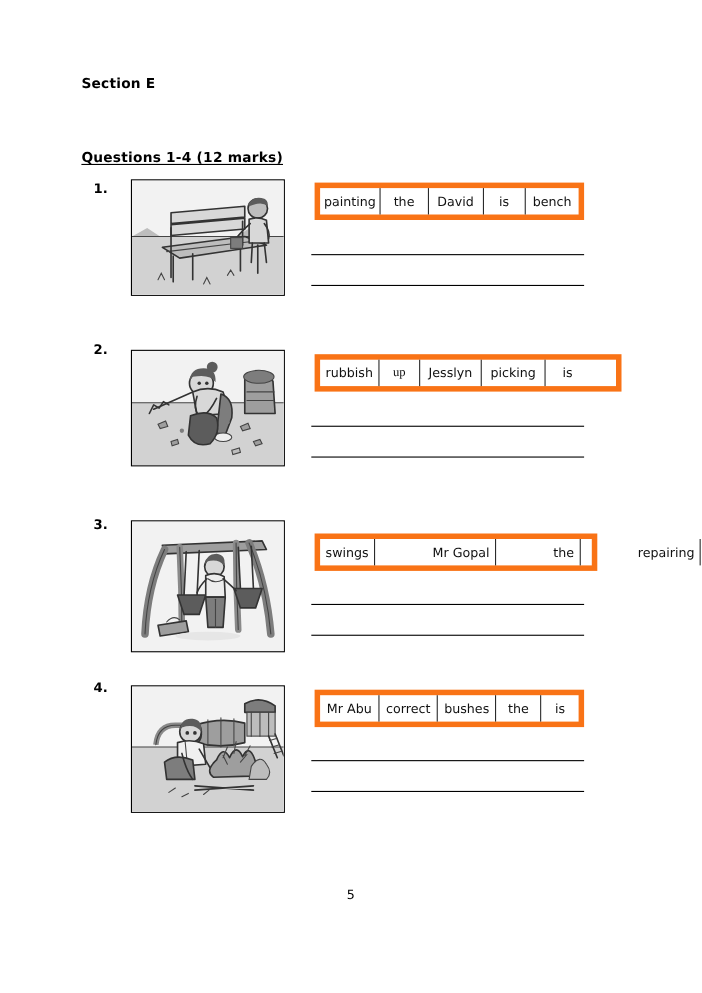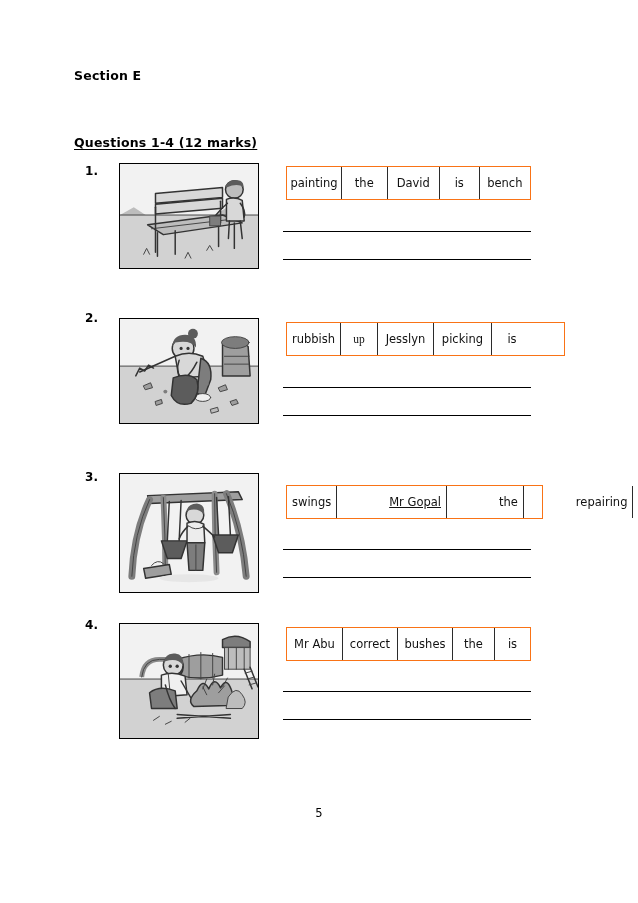--- a/index.html
+++ b/index.html
@@ -66,21 +66,21 @@
     background: #ffffff;
     box-sizing: border-box;
     overflow: hidden;
   }
   .pic-frame svg { display: block; width: 100%; height: 100%; }
 
   
   .word-table {
     position: absolute;
     display: flex;
-    border: 1px solid #f97316;
+    border: 5px solid #f97316;
     box-sizing: border-box;
     background: #fff;
   }
   .word-cell {
     border-right: 1px solid #2b2b2b;
     box-sizing: border-box;
     font-size: 11.5px;
     display: flex;
     align-items: center;
     justify-content: center;
@@ -292,21 +292,21 @@
       <path d="M24 96 L50 92 L52 102 L26 106 Z" class="g3"></path>
       <path d="M24 96 L50 92 L52 102 L26 106 Z" class="ink"></path>
       <path d="M32 93 Q38 86 44 91" class="ink-thin"></path>
 
       <ellipse cx="70" cy="106" rx="30" ry="4" fill="#e6e6e6"></ellipse>
     </svg>
   </div>
 
   <div class="word-table" style="left:286px; top:485px; width:257px; height:34px;gap:47px;">
     <div class="word-cell" style="width:52px;">swings</div>
-    <div class="word-cell" style="width:68px;text-decoration:underline;">Mr Gopal</div>
+    <div class="word-cell" style="width:68px;">Mr Gopal</div>
     <div class="word-cell" style="width:43px;">the</div>
     <div class="word-cell" style="width:64px;">repairing</div>
     <div class="word-cell" style="width:30px;">is</div>
   </div>
 
   <div class="ans-line" style="left:283px; top:549px; width:248px;"></div>
   <div class="ans-line" style="left:283px; top:577px; width:248px;"></div>
 
   <div class="qnum" style="left:76px; top:618px;">4.</div>
 

